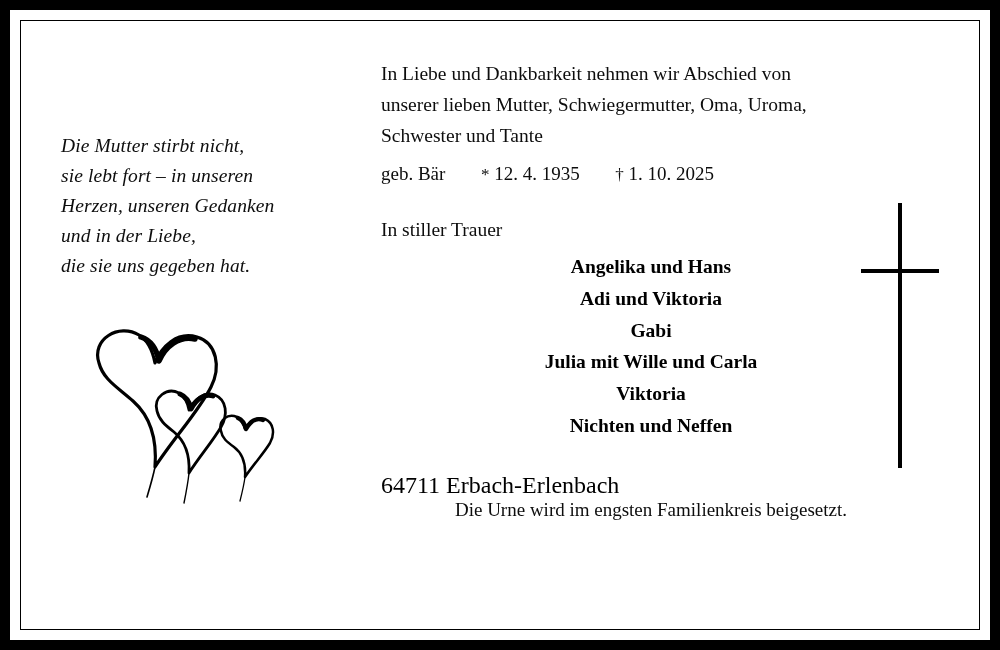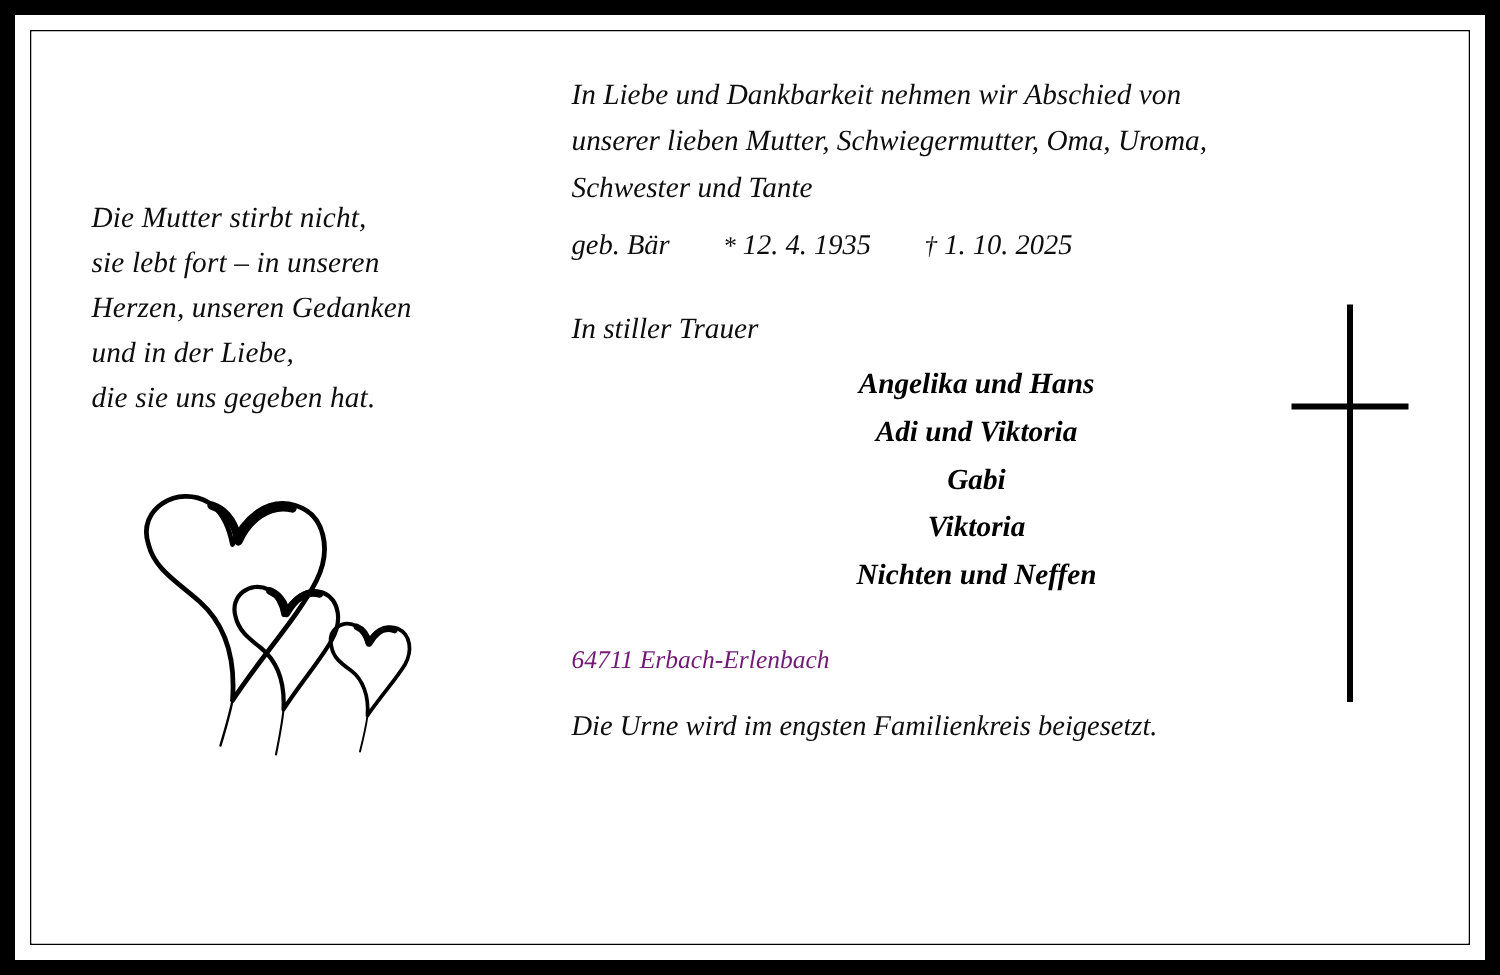--- a/index.html
+++ b/index.html
@@ -68,23 +68,22 @@
     left: 60px;
     top: 300px;
     width: 250px;
     height: 190px;
   }
 
   
   .main-col {
     position: absolute;
     left: 360px;
-    top: 27px;
+    top: 37px;
     width: 540px;
-    font-style: italic;
   }
   .intro {
     font-size: 19.5px;
     line-height: 31px;
     color: #0d0d0d;
   }
   .intro div { white-space: nowrap; }
 
   .name {
     margin-top: 22px;
@@ -113,27 +112,27 @@
   .mourners .m {
     font-weight: bold;
     font-size: 19.5px;
     line-height: 31.8px;
     color: #000000;
     white-space: nowrap;
     text-align: center;
   }
   .place {
     margin-top: 30px;
-    font-size: 17px;
-    color: #701a75;
+    font-size: 24px;
+    color: #000000;
   }
   .note {
-    margin-top: 24px;
     font-size: 19px;
     color: #0d0d0d;
+    text-align: center;
   }
 
   
   .cross {
     position: absolute;
     left: 820px;
     top: 170px;
     width: 110px;
     height: 290px;
   }
@@ -212,20 +211,21 @@
         <span class="sym">†</span>
         <span>1. 10. 2025</span>
       </div>
 
       <div class="mourn-head">In stiller Trauer</div>
 
       <div class="mourners">
         <div class="m">Angelika und Hans</div>
         <div class="m">Adi und Viktoria</div>
         <div class="m">Gabi</div>
+        <div class="m">Julia mit Wille und Carla</div>
         <div class="m">Viktoria</div>
         <div class="m">Nichten und Neffen</div>
       </div>
 
       <div class="place">64711 Erbach-Erlenbach</div>
 
       <div class="note">Die Urne wird im engsten Familienkreis beigesetzt.</div>
 
     </div>
 

